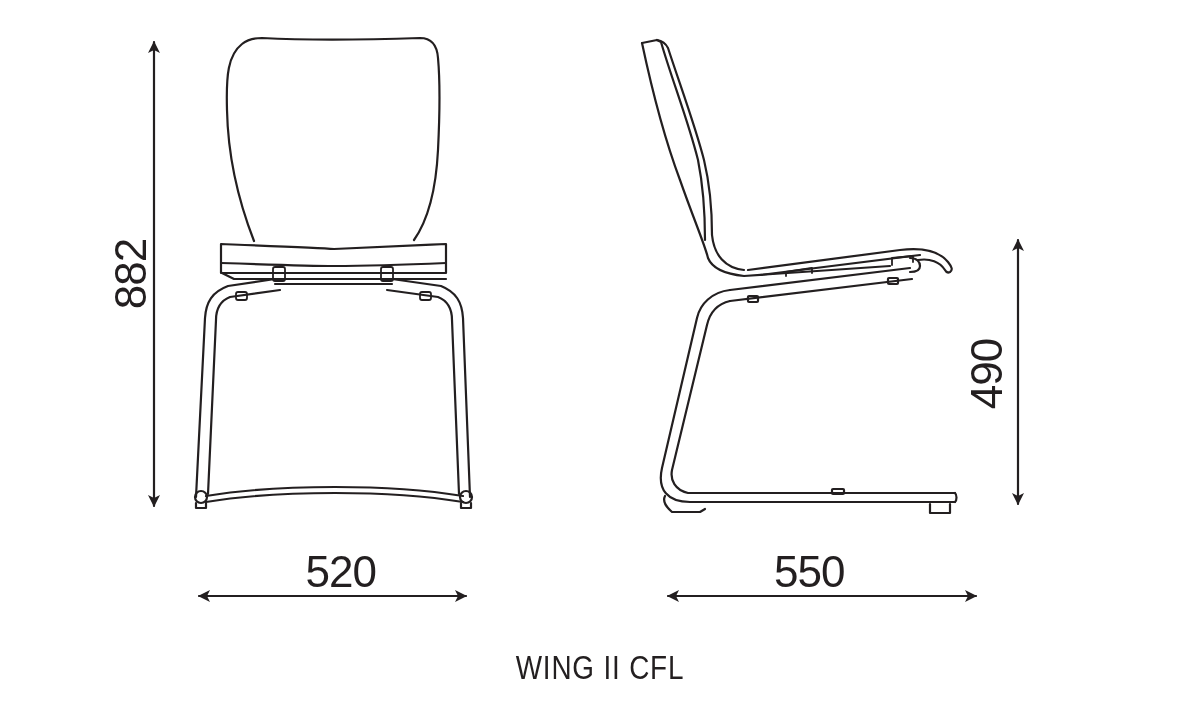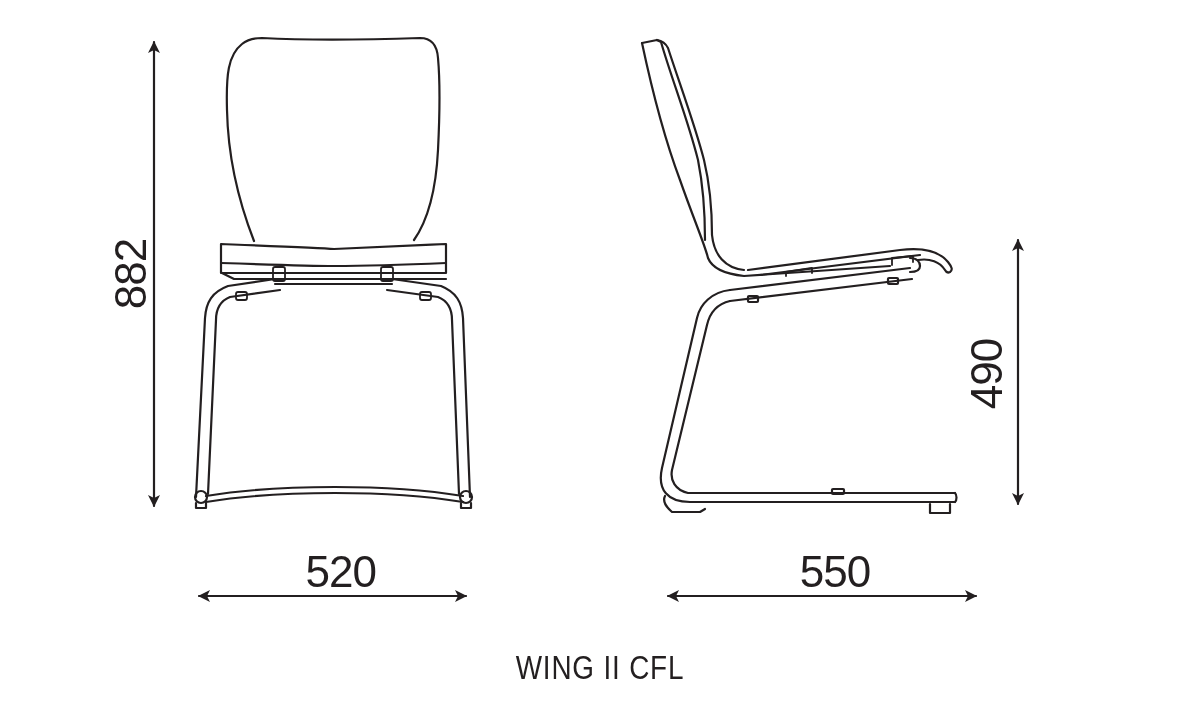--- a/index.html
+++ b/index.html
@@ -1,20 +1,20 @@
 <!DOCTYPE html>
 <html><head>
 <meta charset="utf-8">
 <style>
   html, body { margin: 0; padding: 0; background: #ffffff; }
   body { width: 1200px; height: 710px; position: relative; overflow: hidden; font-family: "Liberation Sans", sans-serif; }
   svg.drawing { position: absolute; left: 0; top: 0; }
   .dim-label { position: absolute; color: #231f20; font-family: "Liberation Sans", sans-serif; font-size: 44px; line-height: 1; letter-spacing: -1px; transform-origin: center center; white-space: nowrap; }
   .dim-h-front { left: 290px; top: 550px; width: 86px; text-align: right; }
-  .dim-h-side { left: 792px; top: 550px; width: 86px; text-align: center; }
+  .dim-h-side { left: 774px; top: 550px; width: 86px; text-align: left; }
   .dim-v-front { left: 88px; top: 252px; width: 86px; text-align: center; transform: rotate(-90deg); }
   .dim-v-side { left: 944px; top: 352px; width: 86px; text-align: center; transform: rotate(-90deg); }
   .model-name { position: absolute; left: 400px; top: 648px; width: 400px; text-align: center; font-size: 34px; letter-spacing: 1px; color: #231f20; font-family: "Liberation Sans Narrow", "Liberation Sans", sans-serif; transform: scaleX(0.82); }
 </style>
 </head>
 <body>
 
 <svg class="drawing" width="1200" height="710" viewBox="0 0 1200 710" fill="none" stroke="#231f20" stroke-width="2.2" stroke-linecap="round" stroke-linejoin="round">
   <defs>
     <marker id="arrow" viewBox="0 0 12 12" refX="11" refY="6" markerWidth="12" markerHeight="12" orient="auto-start-reverse" markerUnits="userSpaceOnUse">

